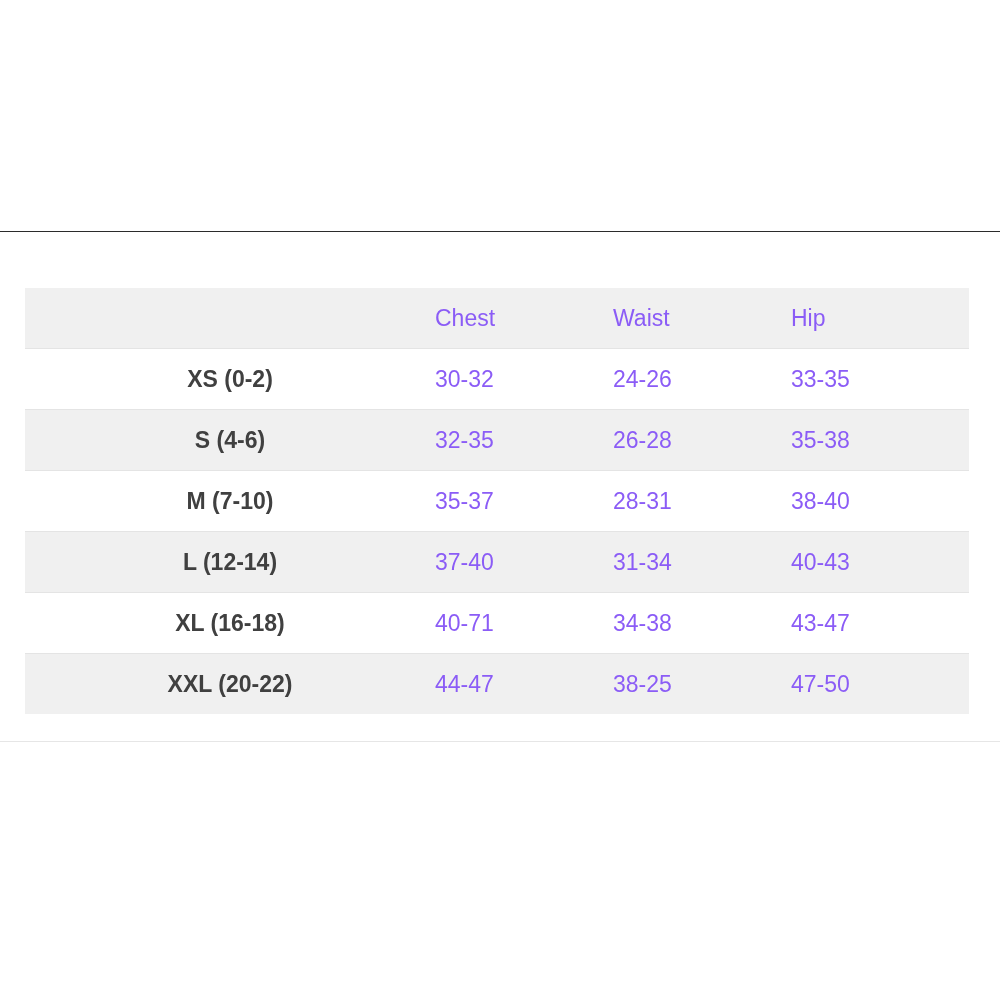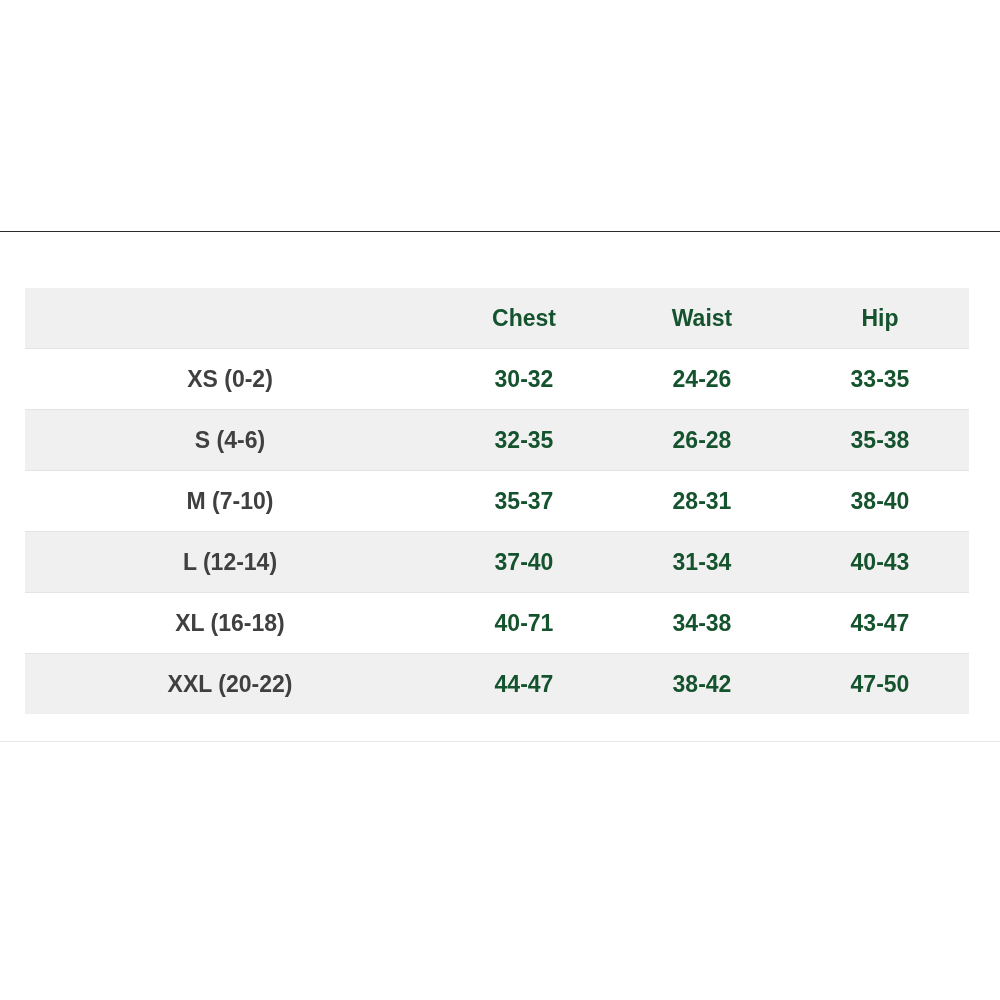--- a/index.html
+++ b/index.html
@@ -55,24 +55,24 @@
     width: 944px;
     table-layout: fixed;
   }
 
   table.size-chart th,
   table.size-chart td {
     border: none;
     padding: 0;
     height: 60px;
     vertical-align: middle;
-    text-align: center;
+    text-align: left;
     font-size: 23px;
-    color: #14532d;
-    font-weight: bold;
+    color: #8b5cf6;
+    font-weight: normal;
   }
 
   
   col.c-label { width: 410px; }
   col.c-data  { width: 178px; }
 
   thead tr {
     background: #f0f0f0;
   }
   thead th {
@@ -148,21 +148,21 @@
         </tr>
         <tr class="odd">
           <td class="row-label">XL (16-18)</td>
           <td>40-71</td>
           <td>34-38</td>
           <td>43-47</td>
         </tr>
         <tr class="even">
           <td class="row-label">XXL (20-22)</td>
           <td>44-47</td>
-          <td>38-42</td>
+          <td>38-25</td>
           <td>47-50</td>
         </tr>
       </tbody>
     </table>
   </div>
 
   <div class="rule-bottom"></div>
 
 </div>
 

